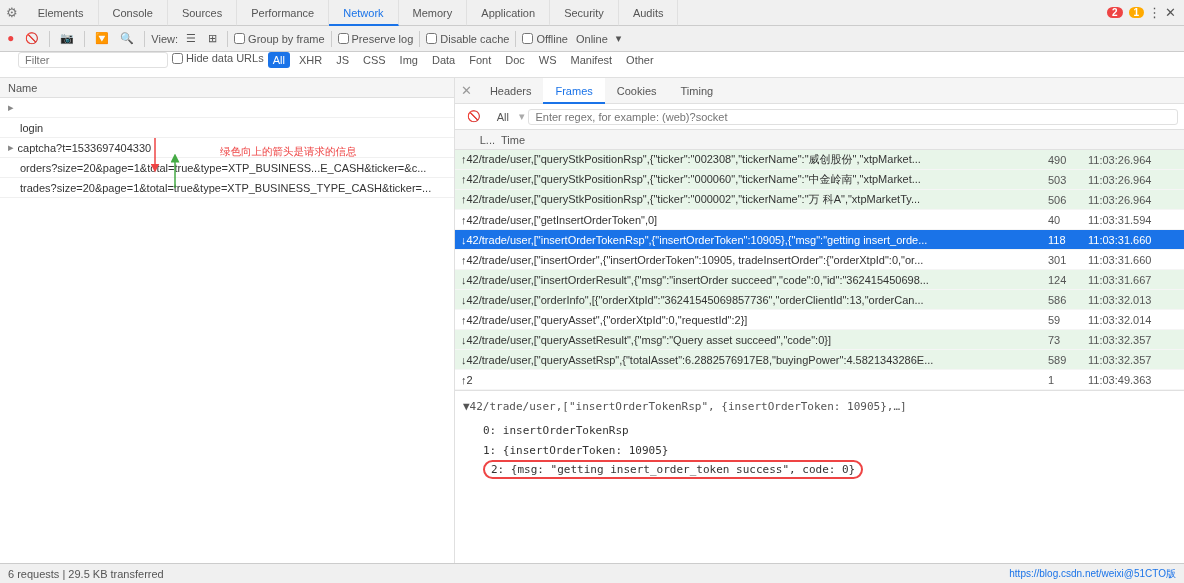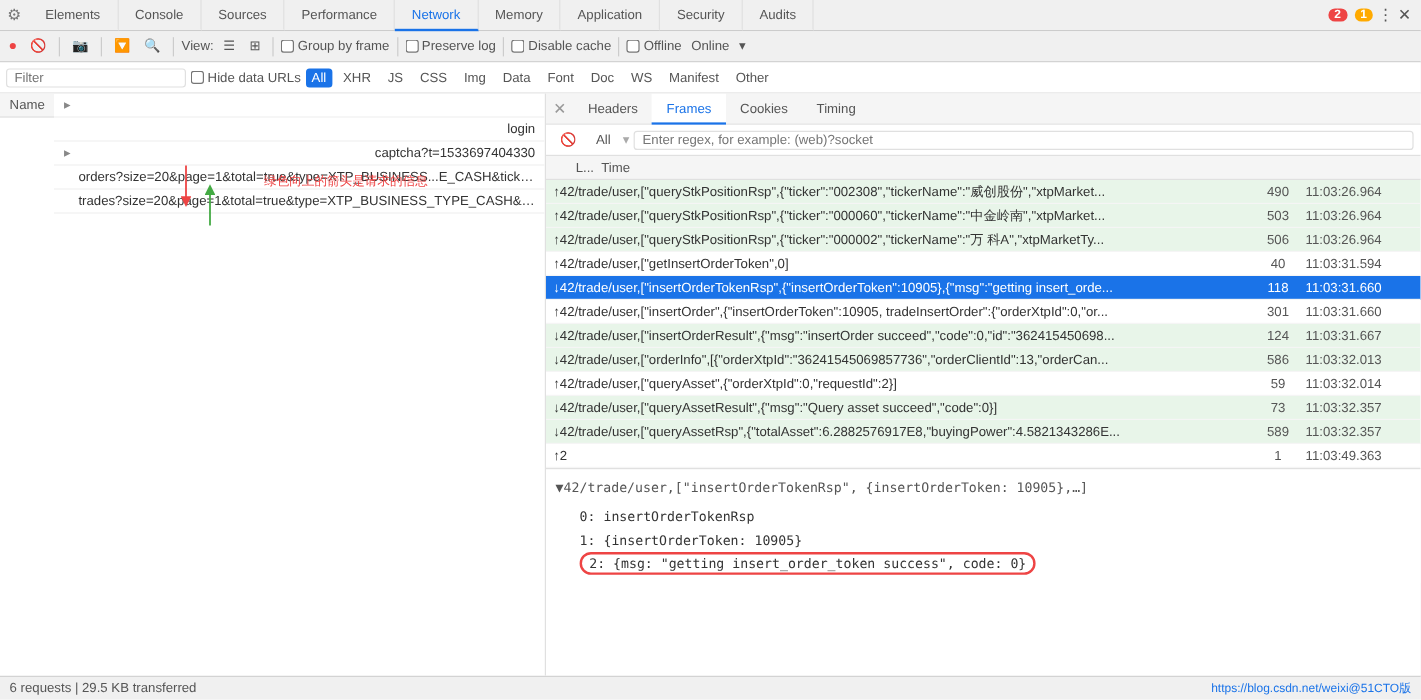--- a/index.html
+++ b/index.html
@@ -5,30 +5,30 @@
     * { margin: 0; padding: 0; box-sizing: border-box; }
     body { font-family: -apple-system, 'Segoe UI', Arial, sans-serif; font-size: 11px; background: #f0f0f0; color: #333; width: 1184px; height: 583px; overflow: hidden; }
 
     .toolbar { display: flex; align-items: center; background: #f0f0f0; border-bottom: 1px solid #ccc; height: 26px; padding: 0 4px; gap: 4px; }
     .toolbar-btn { background: none; border: none; cursor: pointer; color: #555; padding: 2px 4px; border-radius: 3px; font-size: 11px; }
     .toolbar-divider { width: 1px; height: 16px; background: #ccc; margin: 0 2px; }
     .toolbar-label { font-size: 11px; color: #555; }
     .toolbar-checkbox { display: flex; align-items: center; gap: 3px; font-size: 11px; color: #555; }
     .toolbar-checkbox input { width: 11px; height: 11px; }
 
-    .filter-bar { display: flex; align-items: center; background: #fff; border-bottom: 1px solid #e0e0e0; height: 26px; padding: 0 5px; gap: 4px; }
+    .filter-bar { display: flex; align-items: flex-start; background: #fff; border-bottom: 1px solid #e0e0e0; height: 26px; padding: 0 18px; gap: 4px; }
     .filter-input { border: 1px solid #e0e0e0; border-radius: 3px; padding: 1px 6px; font-size: 11px; width: 150px; outline: none; }
     .filter-btn { background: none; border: none; cursor: pointer; font-size: 11px; color: #555; padding: 2px 5px; border-radius: 3px; }
     .filter-btn.active { background: #1a73e8; color: #fff; }
     .filter-type-btn { background: none; border: none; cursor: pointer; font-size: 11px; color: #555; padding: 2px 5px; }
 
     .main-container { display: flex; height: calc(583px - 26px - 26px - 26px - 20px); }
 
     
-    .left-panel { width: 455px; border-right: 1px solid #e0e0e0; display: flex; background: #fff; overflow: hidden; text-align: right; }
+    .left-panel { width: 455px; border-right: 1px solid #e0e0e0; display: flex; flex-direction: column; background: #fff; overflow: hidden; }
     .col-headers { display: flex; background: #f5f5f5; border-bottom: 1px solid #e0e0e0; height: 20px; align-items: center; padding: 0 8px; font-size: 11px; color: #555; font-weight: 500; }
     .col-name { flex: 1; }
     .requests-list { flex: 1; overflow-y: auto; }
     .request-item { display: flex; align-items: center; height: 20px; padding: 0 8px; border-bottom: 1px solid #f0f0f0; cursor: pointer; font-size: 11px; }
     .request-item .req-name { flex: 1; overflow: hidden; text-overflow: ellipsis; white-space: nowrap; }
 
     
     .right-panel { flex: 1; display: flex; flex-direction: column; background: #fff; overflow: hidden; }
 
     .detail-tabs { display: flex; align-items: center; border-bottom: 1px solid #e0e0e0; height: 26px; background: #f5f5f5; }
@@ -43,21 +43,21 @@
     .data-col-headers { display: flex; background: #f5f5f5; border-bottom: 1px solid #e0e0e0; height: 20px; align-items: center; padding: 0 6px; font-size: 11px; color: #555; font-weight: 500; }
     .data-col-data { flex: 1; }
     .data-col-l { width: 40px; text-align: right; padding-right: 6px; }
     .data-col-time { width: 90px; }
 
     .data-list { flex: 1; overflow-y: auto; }
     .data-row { display: flex; align-items: center; height: 20px; padding: 0 6px; border-bottom: 1px solid #f5f5f5; font-size: 11px; cursor: pointer; }
     .data-row.selected { background: #1a73e8 !important; color: #fff; }
     .data-row.green { background: #e8f5e9; }
     .data-cell-data { flex: 1; overflow: hidden; text-overflow: ellipsis; white-space: nowrap; }
-    .data-cell-l { width: 40px; text-align: center; padding-right: 6px; color: #555; }
+    .data-cell-l { width: 40px; text-align: left; padding-right: 6px; color: #555; }
     .data-cell-time { width: 90px; color: #555; }
 
     
     .detail-bottom { border-top: 1px solid #e0e0e0; padding: 6px 8px; font-size: 11px; font-family: monospace; line-height: 1.8; background: #fff; }
     .detail-bottom .detail-title { color: #555; margin-bottom: 4px; }
     .detail-bottom .detail-line { padding-left: 12px; color: #333; }
 
     
     .status-bar { display: flex; align-items: center; background: #f0f0f0; border-top: 1px solid #ccc; height: 20px; padding: 0 8px; font-size: 11px; color: #555; }
     .status-bar-right { margin-left: auto; color: #1a73e8; font-size: 10px; }

